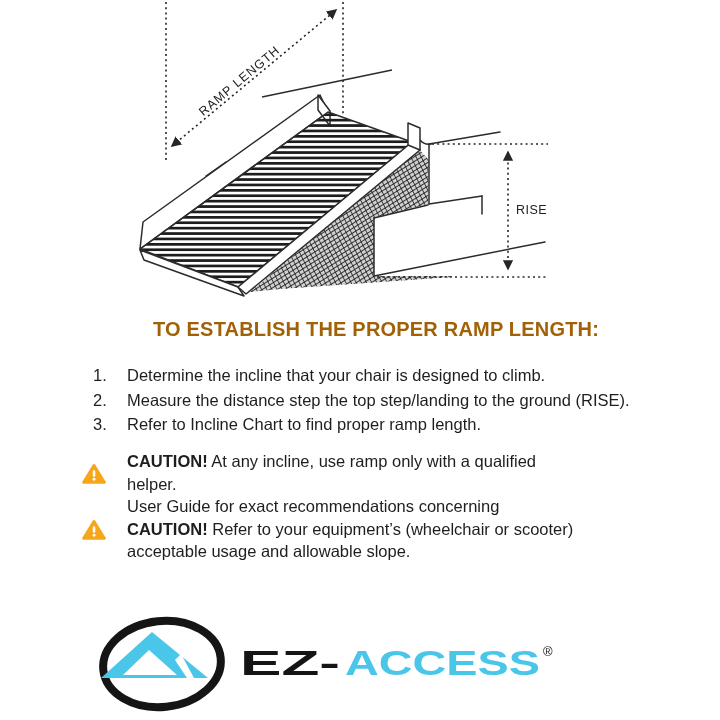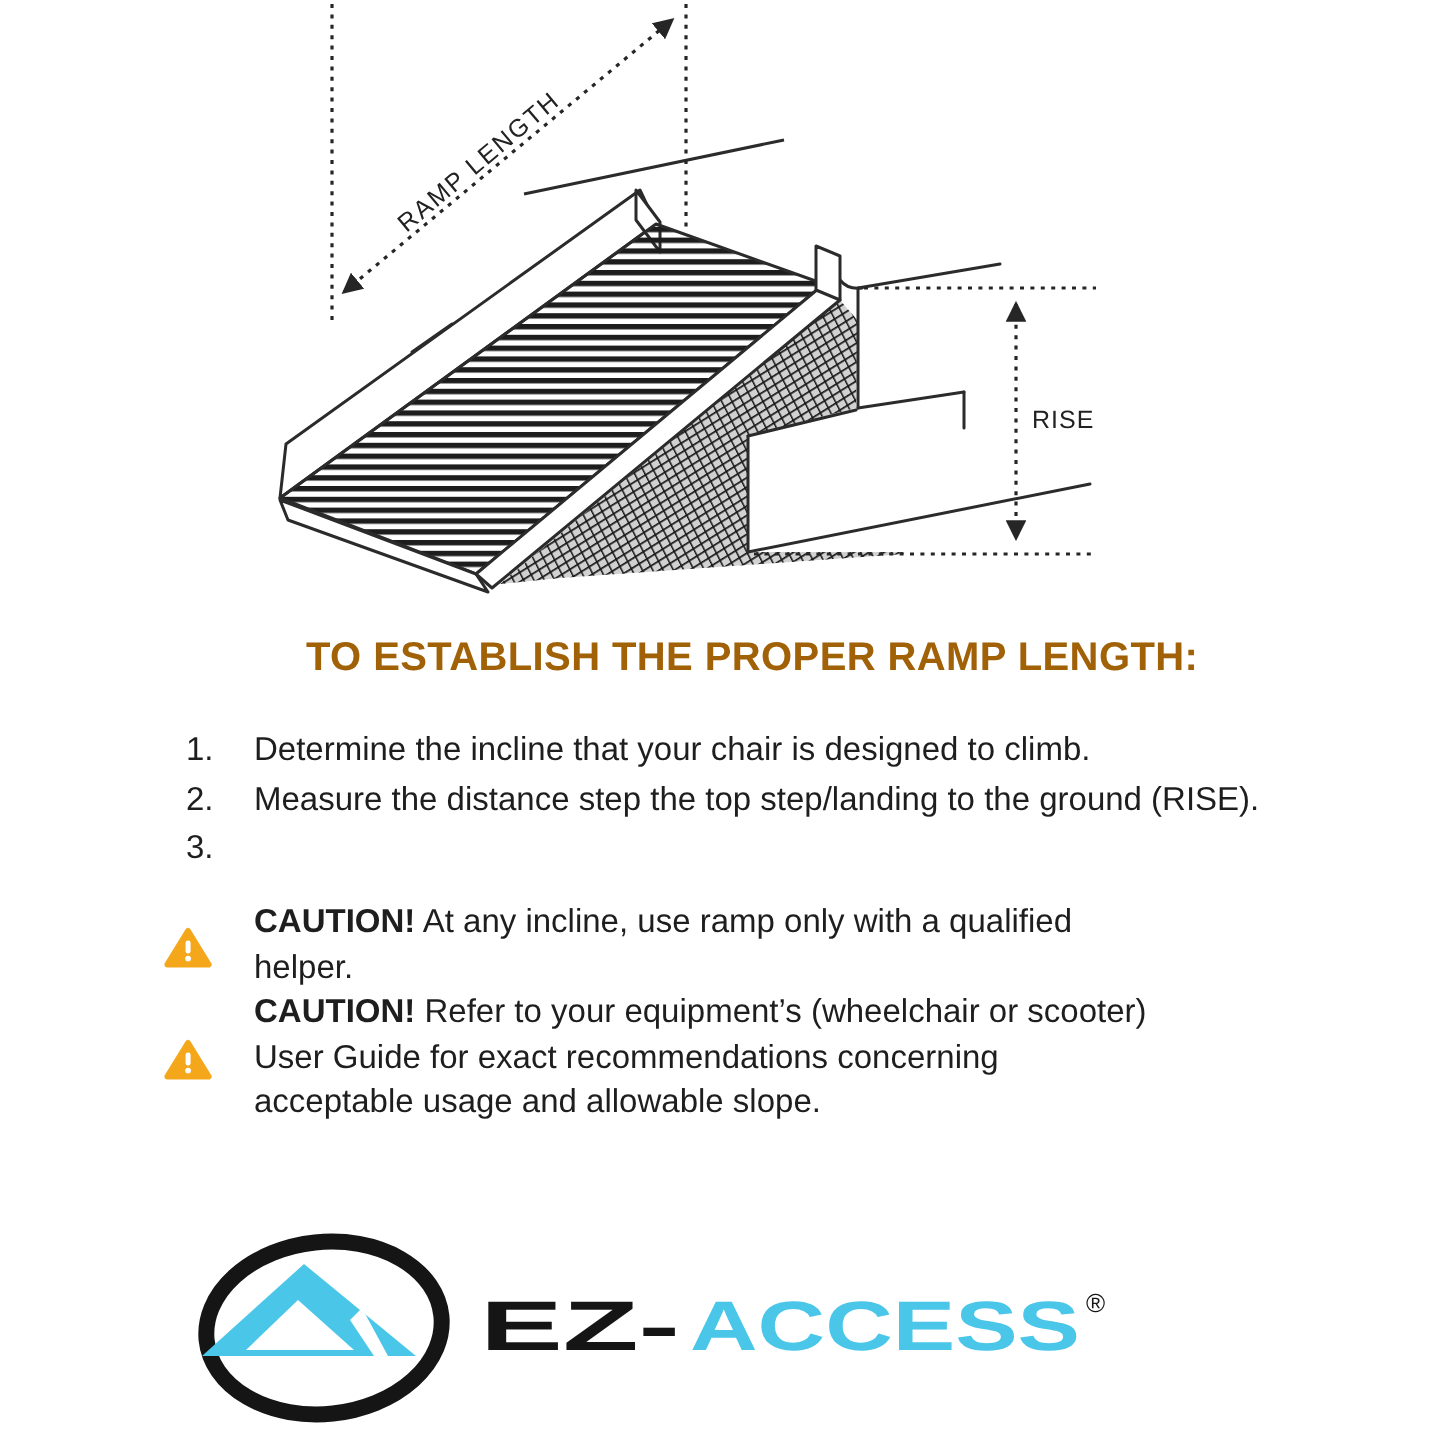--- a/index.html
+++ b/index.html
@@ -99,20 +99,21 @@
     <div class="step-row">
       <span class="step-num">1.</span>
       <span class="step-text">Determine the incline that your chair is designed to climb.</span>
     </div>
     <div class="step-row">
       <span class="step-num">2.</span>
       <span class="step-text">Measure the distance step the top step/landing to the ground (RISE).</span>
     </div>
     <div class="step-row">
       <span class="step-num">3.</span>
+      <span class="step-text">Refer to Incline Chart to find proper ramp length.</span>
     </div>
   </div>
 
   <div class="cautions">
 
     <div class="caution">
       <svg class="warn-icon" viewBox="0 0 24 22">
         <path d="M12,2.5 L22.3,19.3 L1.7,19.3 Z" fill="#F5A71B" stroke="#F5A71B" stroke-width="3" stroke-linejoin="round"></path>
         <rect x="10.8" y="7.2" width="2.5" height="6.6" rx="1.2" fill="#ffffff"></rect>
         <circle cx="12.05" cy="16.3" r="1.45" fill="#ffffff"></circle>
@@ -124,23 +125,23 @@
       </div>
     </div>
 
     <div class="caution">
       <svg class="warn-icon" viewBox="0 0 24 22">
         <path d="M12,2.5 L22.3,19.3 L1.7,19.3 Z" fill="#F5A71B" stroke="#F5A71B" stroke-width="3" stroke-linejoin="round"></path>
         <rect x="10.8" y="7.2" width="2.5" height="6.6" rx="1.2" fill="#ffffff"></rect>
         <circle cx="12.05" cy="16.3" r="1.45" fill="#ffffff"></circle>
       </svg>
       <div class="caution-body">
+        <div>User Guide for exact recommendations concerning</div>
         <div><span class="caution-label">CAUTION!</span>
           <span>Refer to your equipment’s (wheelchair or scooter)</span></div>
-        <div>User Guide for exact recommendations concerning</div>
         <div>acceptable usage and allowable slope.</div>
       </div>
     </div>
 
   </div>
 
   <svg class="logo-svg" width="470" height="105" viewBox="0 0 470 105">
     <g>
       <ellipse cx="67" cy="54" rx="59" ry="43" fill="none" stroke="#151515" stroke-width="8" transform="rotate(-6 67 54)"></ellipse>
       <polygon points="6,68 57,22 113,68" fill="#4AC6E9"></polygon>

